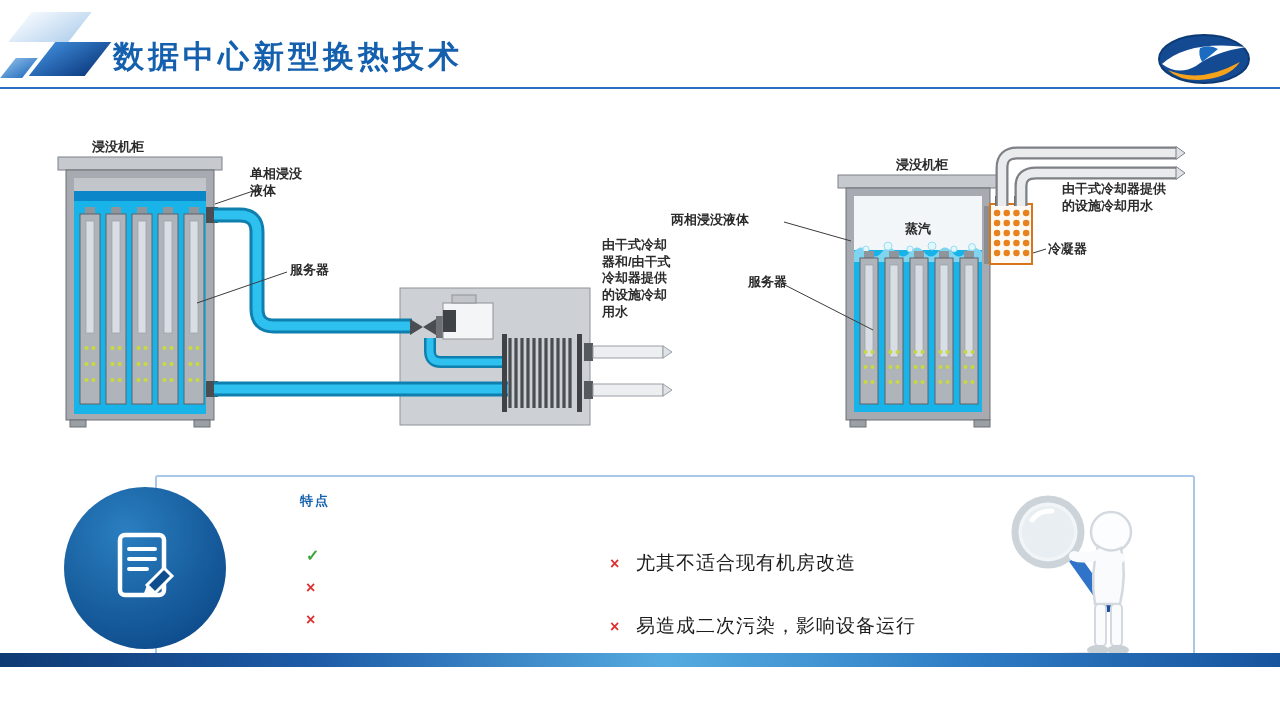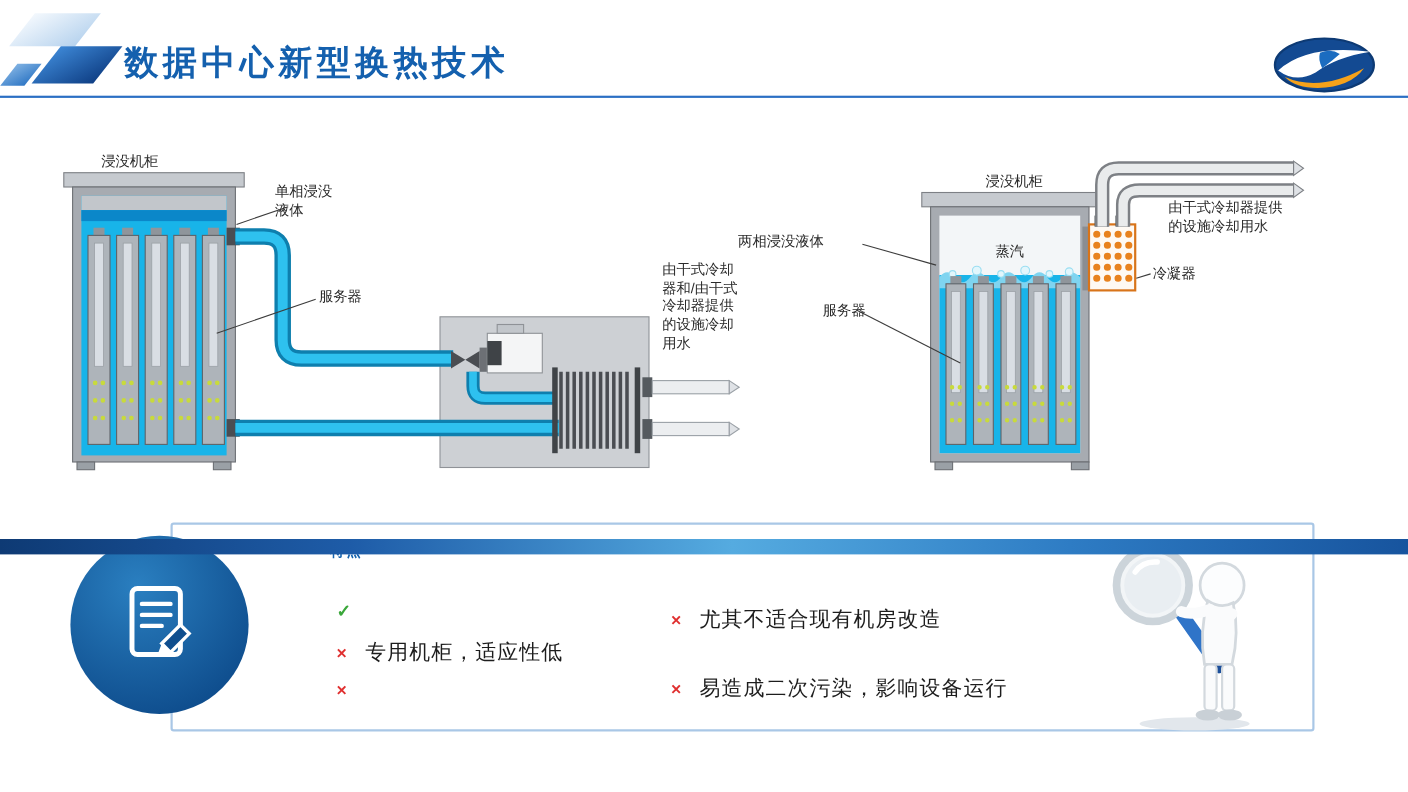--- a/index.html
+++ b/index.html
@@ -12,21 +12,21 @@
 
   
   .page-title { left:113px; top:36px; font-size:31px; font-weight:bold; color:#1460ae; letter-spacing:4px; }
   .header-rule { left:0; top:87px; width:1280px; height:2px; background:#2b6fc4; }
   .deco { position:absolute; transform:skewX(-38deg); }
   .deco1 { left:20px; top:12px; width:60px; height:30px; background:linear-gradient(135deg,#f3f8fd,#b7d3ee); }
   .deco2 { left:42px; top:42px; width:56px; height:34px; background:linear-gradient(135deg,#3c86d4,#0f3f85); }
   .deco3 { left:8px;  top:58px; width:22px; height:20px; background:linear-gradient(135deg,#7fb1e2,#2f77c5); }
 
   
-  .dlabel { position:absolute; font-size:13px; font-weight:400; color:#2b2b2b; line-height:1.28; }
+  .dlabel { position:absolute; font-size:13px; font-weight:700; color:#2b2b2b; line-height:1.28; }
 
   
   .feature-box { left:155px; top:475px; width:1040px; height:190px; border:2px solid #a9c7e6; background:#fff; border-radius:3px; }
   .feature-circle { left:64px; top:487px; width:162px; height:162px; border-radius:50%;
     background:radial-gradient(circle at 38% 28%, #2a7fc0, #0f4e8e 78%);
     display:flex; align-items:center; justify-content:center; }
   .features-title { left:300px; top:492px; font-size:13px; font-weight:bold; color:#1462ae; letter-spacing:2px; }
   .flist { position:absolute; list-style:none; }
   .flist li { display:flex; align-items:baseline; font-size:19px; color:#1d1d1d; letter-spacing:1px; }
   .flist.left  { left:306px; top:546px; }
@@ -36,21 +36,21 @@
   .mark { width:26px; font-size:16px; font-weight:bold; flex:none; }
   .mark.good { color:#3aa73a; }
   .mark.bad  { color:#e03030; }
 
   .bottom-bar { left:0; bottom:0; width:1280px; height:14px;
     background:linear-gradient(90deg,#0e3a74 0%,#1e5ca8 25%,#55abe0 52%,#2e7cc4 76%,#17549e 100%); }
 </style>
 </head>
 <body>
 
-<div class="abs" style="left:0;top:0;width:1280px;height:504px;">
+<div class="abs" style="left:0;top:0;width:1280px;height:667px;">
 
   <div>
     <div class="deco deco1"></div>
     <div class="deco deco2"></div>
     <div class="deco deco3"></div>
   </div>
 
   <div class="abs page-title">数据中心新型换热技术</div>
   <div class="abs header-rule"></div>
 
@@ -248,21 +248,20 @@
   </div>
 
   <div class="abs features-title">特点</div>
 
   <ul class="flist left">
     <li>
       <span class="mark good">✓</span>
     </li>
     <li>
       <span class="mark bad">×</span>
-      <span>专用机柜，适应性低</span>
     </li>
     <li>
       <span class="mark bad">×</span>
     </li>
   </ul>
 
   <ul class="flist right">
     <li>
       <span class="mark bad">×</span>
       <span>尤其不适合现有机房改造</span>

